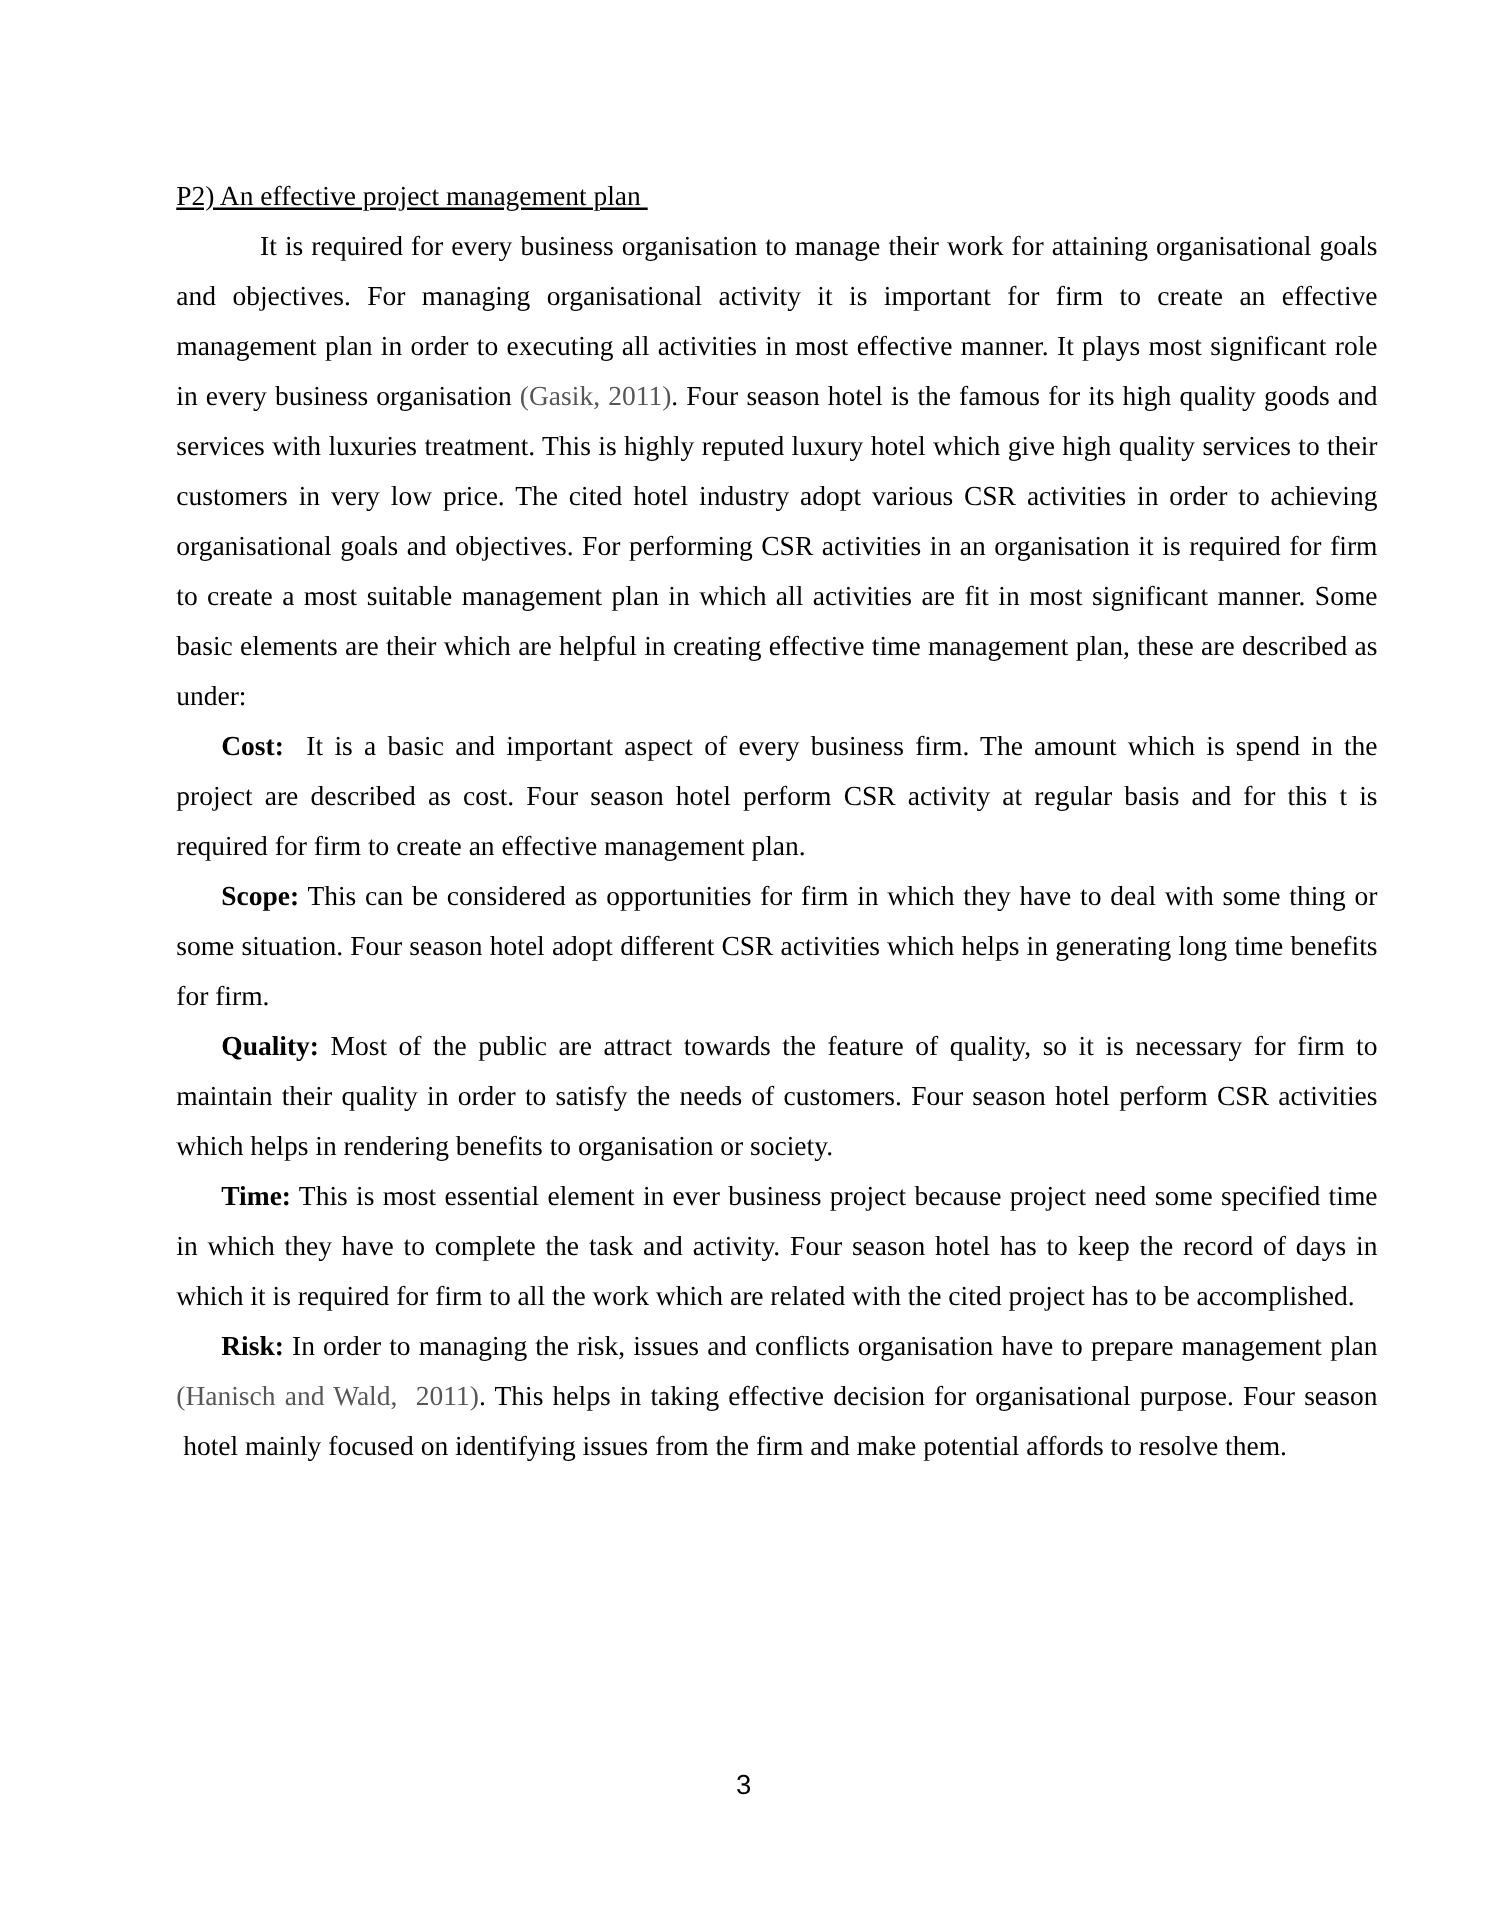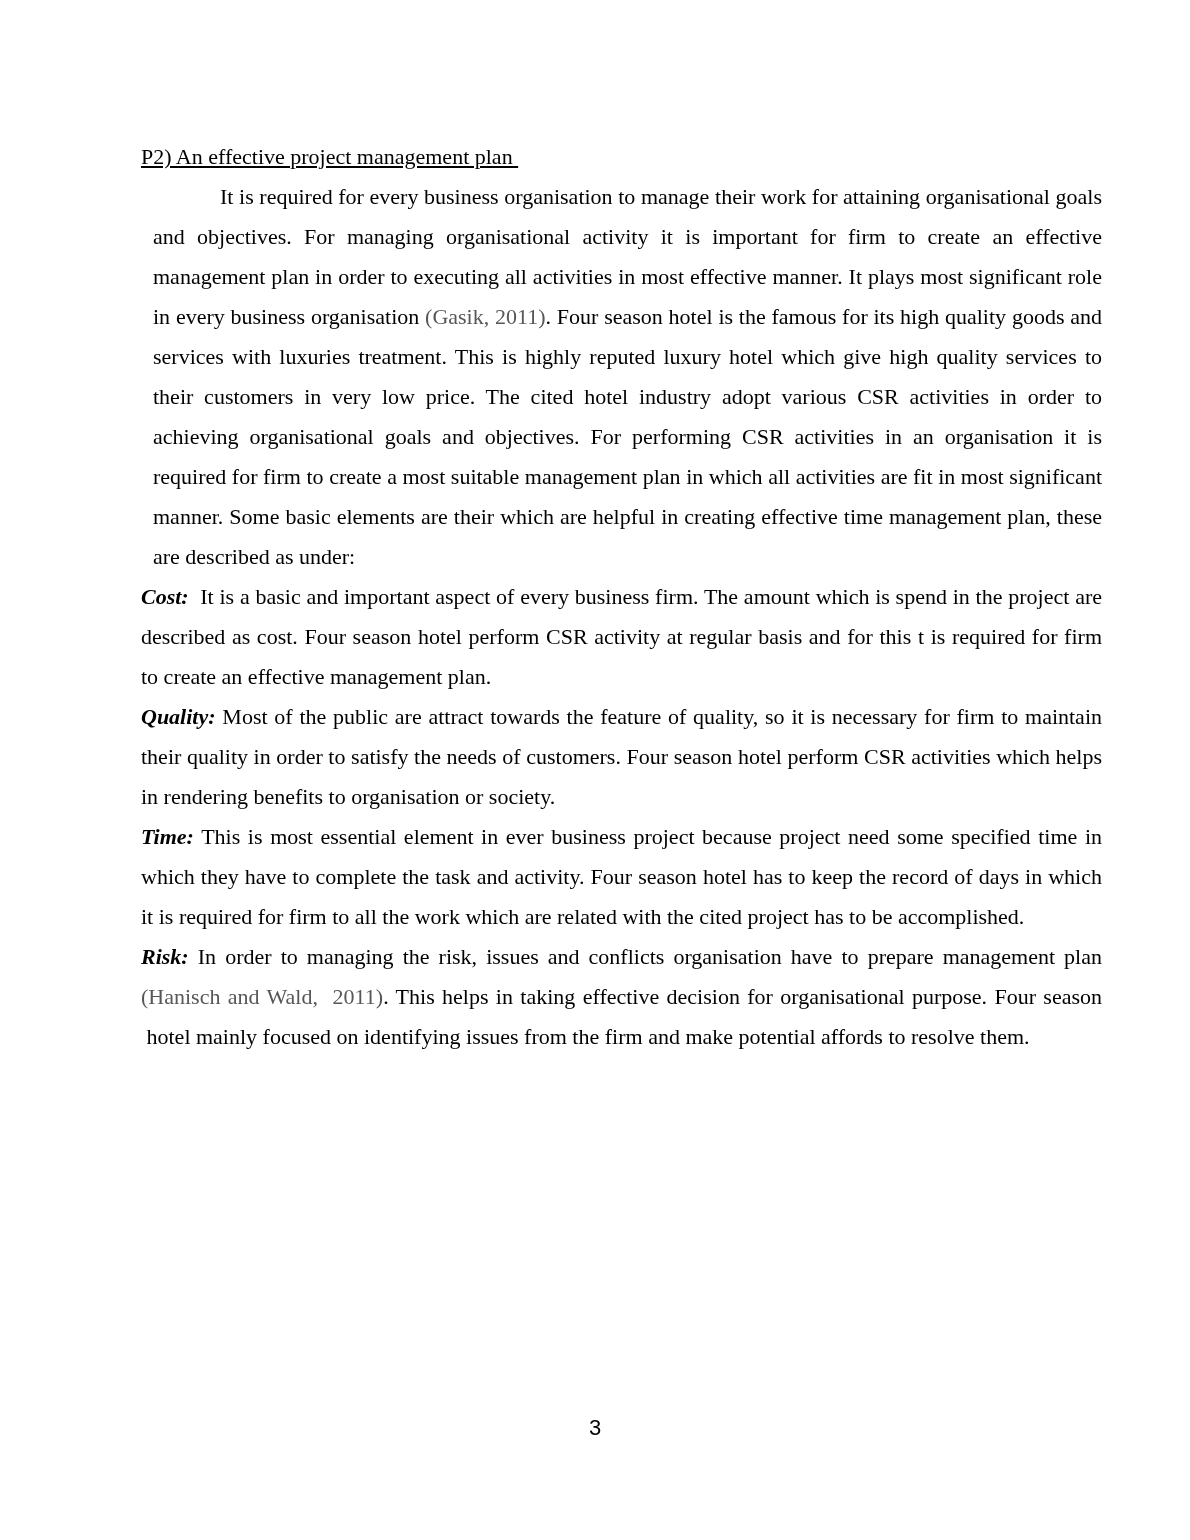--- a/index.html
+++ b/index.html
@@ -27,25 +27,24 @@
     line-height: 40px;
     text-decoration: underline;
     white-space: pre;
   }
   .para {
     margin: 0;
     text-align: justify;
   }
   .para.indent {
     text-indent: 67px;
-    margin-left: 12px;
   }
   .label {
     font-weight: bold;
-    font-style: italic;
+    margin-left: 36px;
   }
   .citation {
     color: #575757;
   }
   .page-number {
     position: absolute;
     bottom: 100px;
     left: 0;
     width: 100%;
     text-align: center;
@@ -59,20 +58,21 @@
 <body>
 
 <div class="page">
 
   <h1 class="doc-title">P2) An effective project management plan&nbsp;</h1>
 
   <p class="para indent"><span>It is required for every business organisation to manage their work for attaining organisational goals and objectives. For managing organisational activity it is important for firm to create an effective management plan in order to executing all activities in most effective manner. It plays most significant role in every business organisation </span><span class="citation">(Gasik, 2011)</span><span>. Four season hotel is the famous for its high quality goods and services with luxuries treatment. This is highly reputed luxury hotel which give high quality services to their customers in very low price. The cited hotel industry adopt various CSR activities in order to achieving organisational goals and objectives. For performing CSR activities in an organisation it is required for firm to create a most suitable management plan in which all activities are fit in most significant manner. Some basic elements are their which are helpful in creating effective time management plan, these are described as under:</span></p>
 
   <p class="para"><span class="label">Cost:</span><span> &nbsp;It is a basic and important aspect of every business firm. The amount which is spend in the project are described as cost. Four season hotel perform CSR activity at regular basis and for this t is required for firm to create an effective management plan.</span></p>
 
+  <p class="para"><span class="label">Scope:</span><span> This can be considered as opportunities for firm in which they have to deal with some thing or some situation. Four season hotel adopt different CSR activities which helps in generating long time benefits for firm.</span></p>
 
   <p class="para"><span class="label">Quality:</span><span> Most of the public are attract towards the feature of quality, so it is necessary for firm to maintain their quality in order to satisfy the needs of customers. Four season hotel perform CSR activities which helps in rendering benefits to organisation or society.</span></p>
 
   <p class="para"><span class="label">Time:</span><span> This is most essential element in ever business project because project need some specified time in which they have to complete the task and activity. Four season hotel has to keep the record of days in which it is required for firm to all the work which are related with the cited project has to be accomplished.</span></p>
 
   <p class="para"><span class="label">Risk:</span><span> In order to managing the risk, issues and conflicts organisation have to prepare management plan </span><span class="citation">(Hanisch and Wald, &nbsp;2011)</span><span>. This helps in taking effective decision for organisational purpose. Four season &nbsp;hotel mainly focused on identifying issues from the firm and make potential affords to resolve them.</span></p>
 
   <div class="page-number">3</div>
 
 </div>

